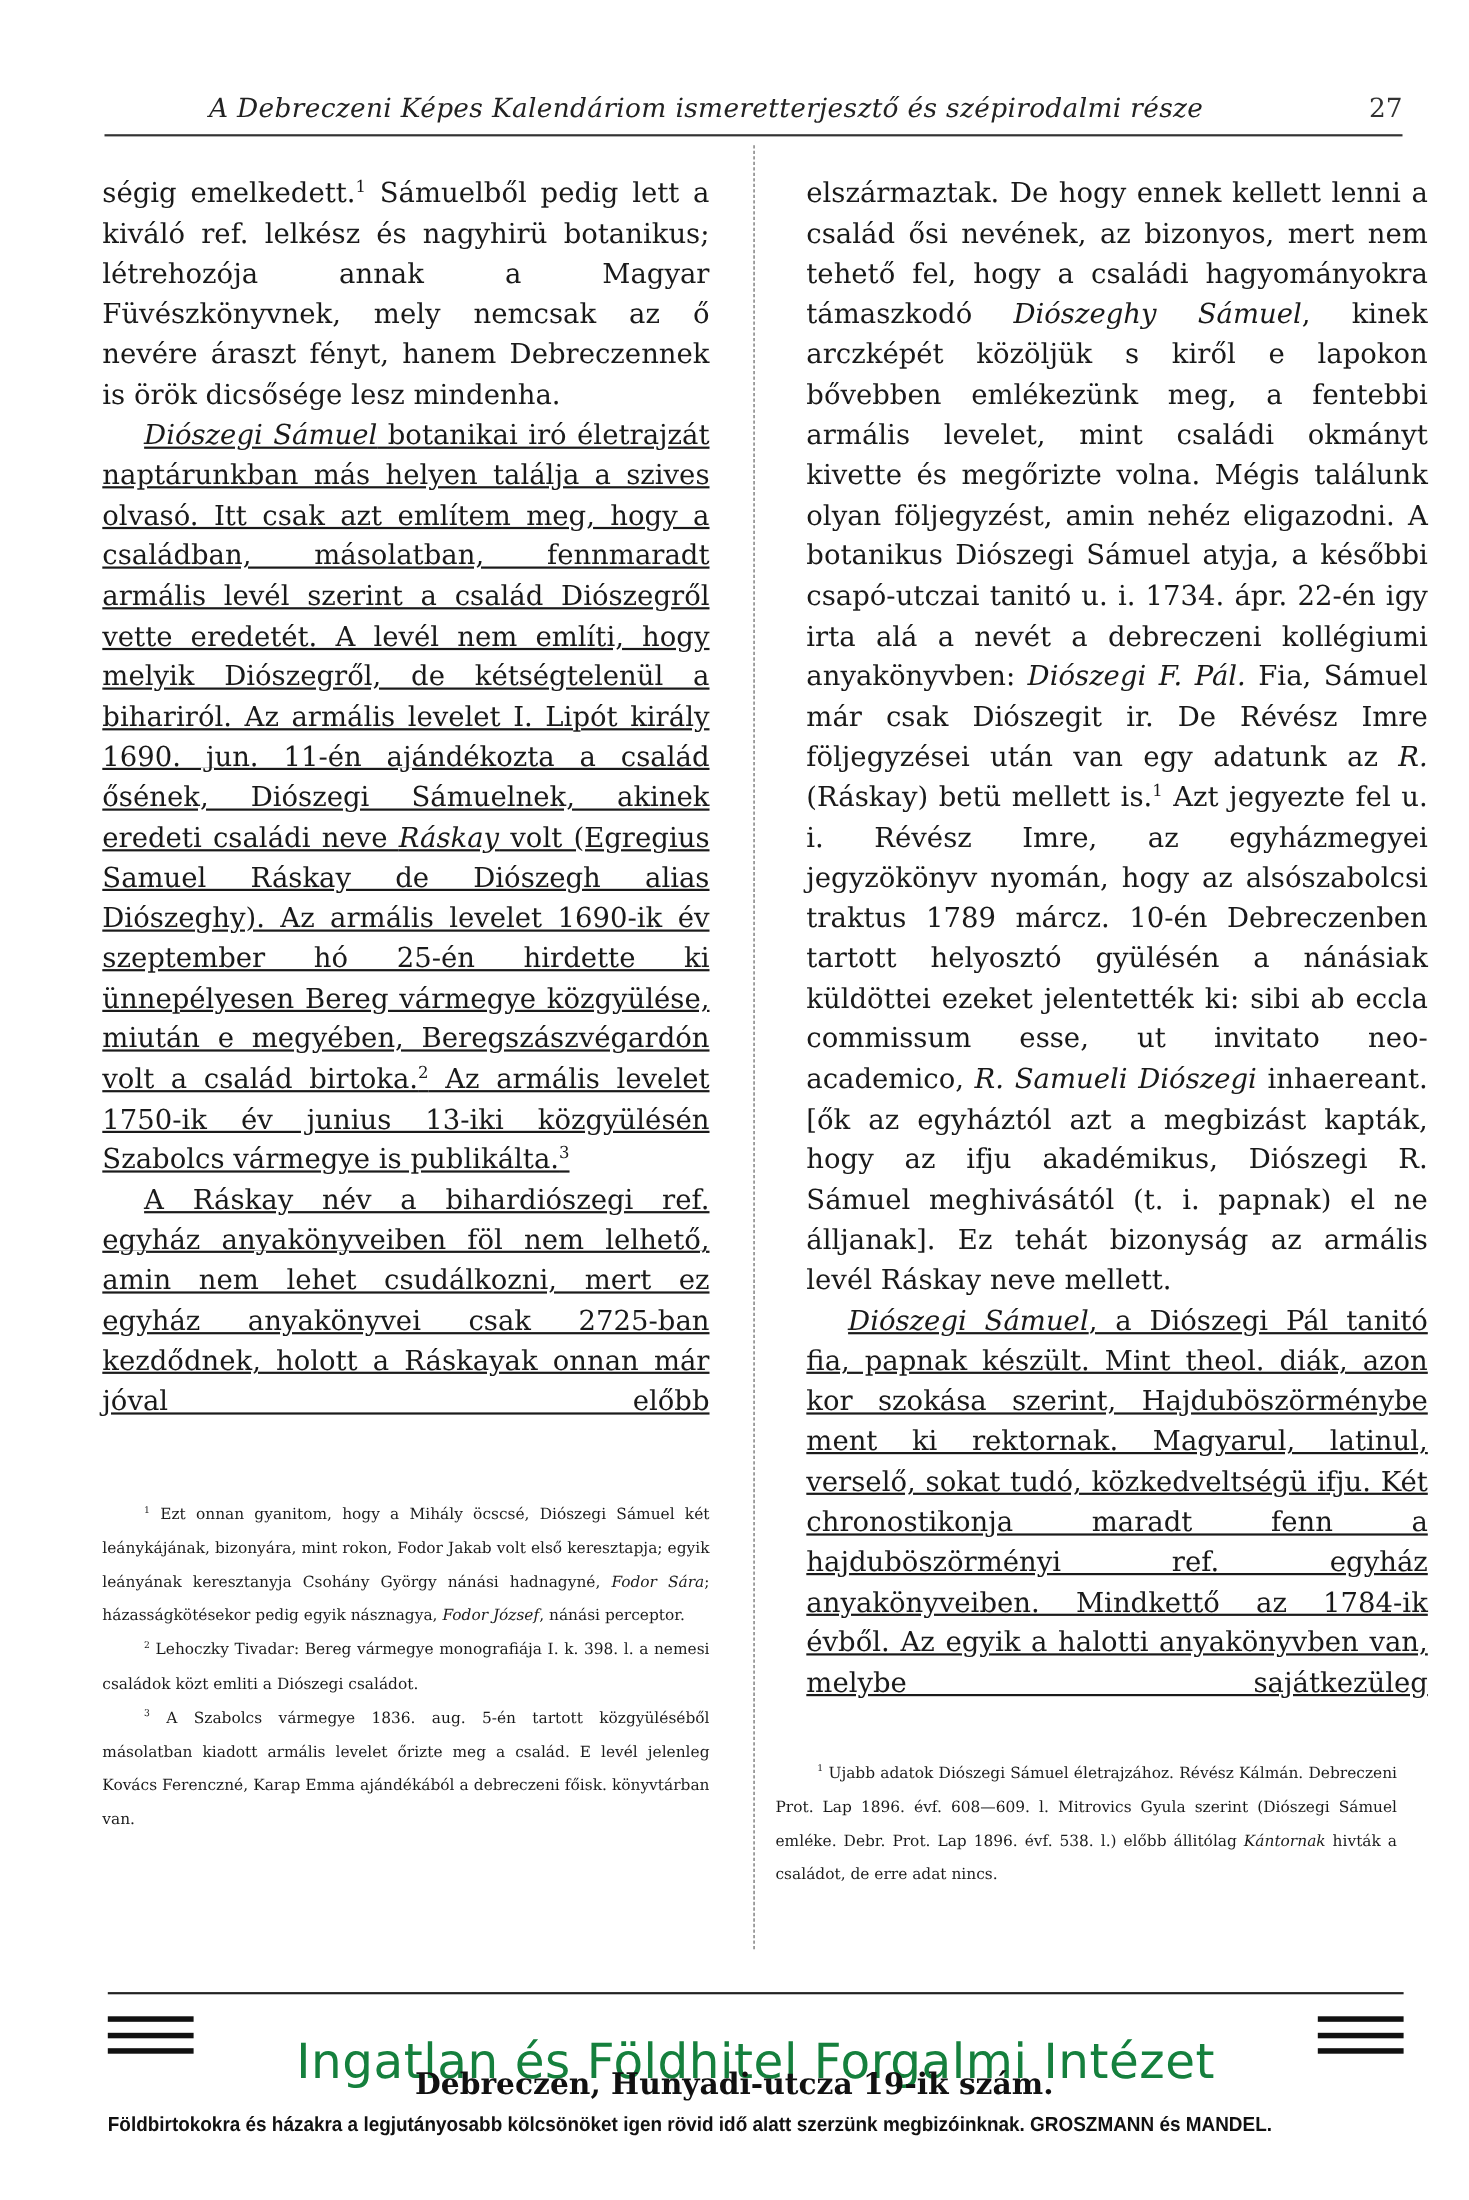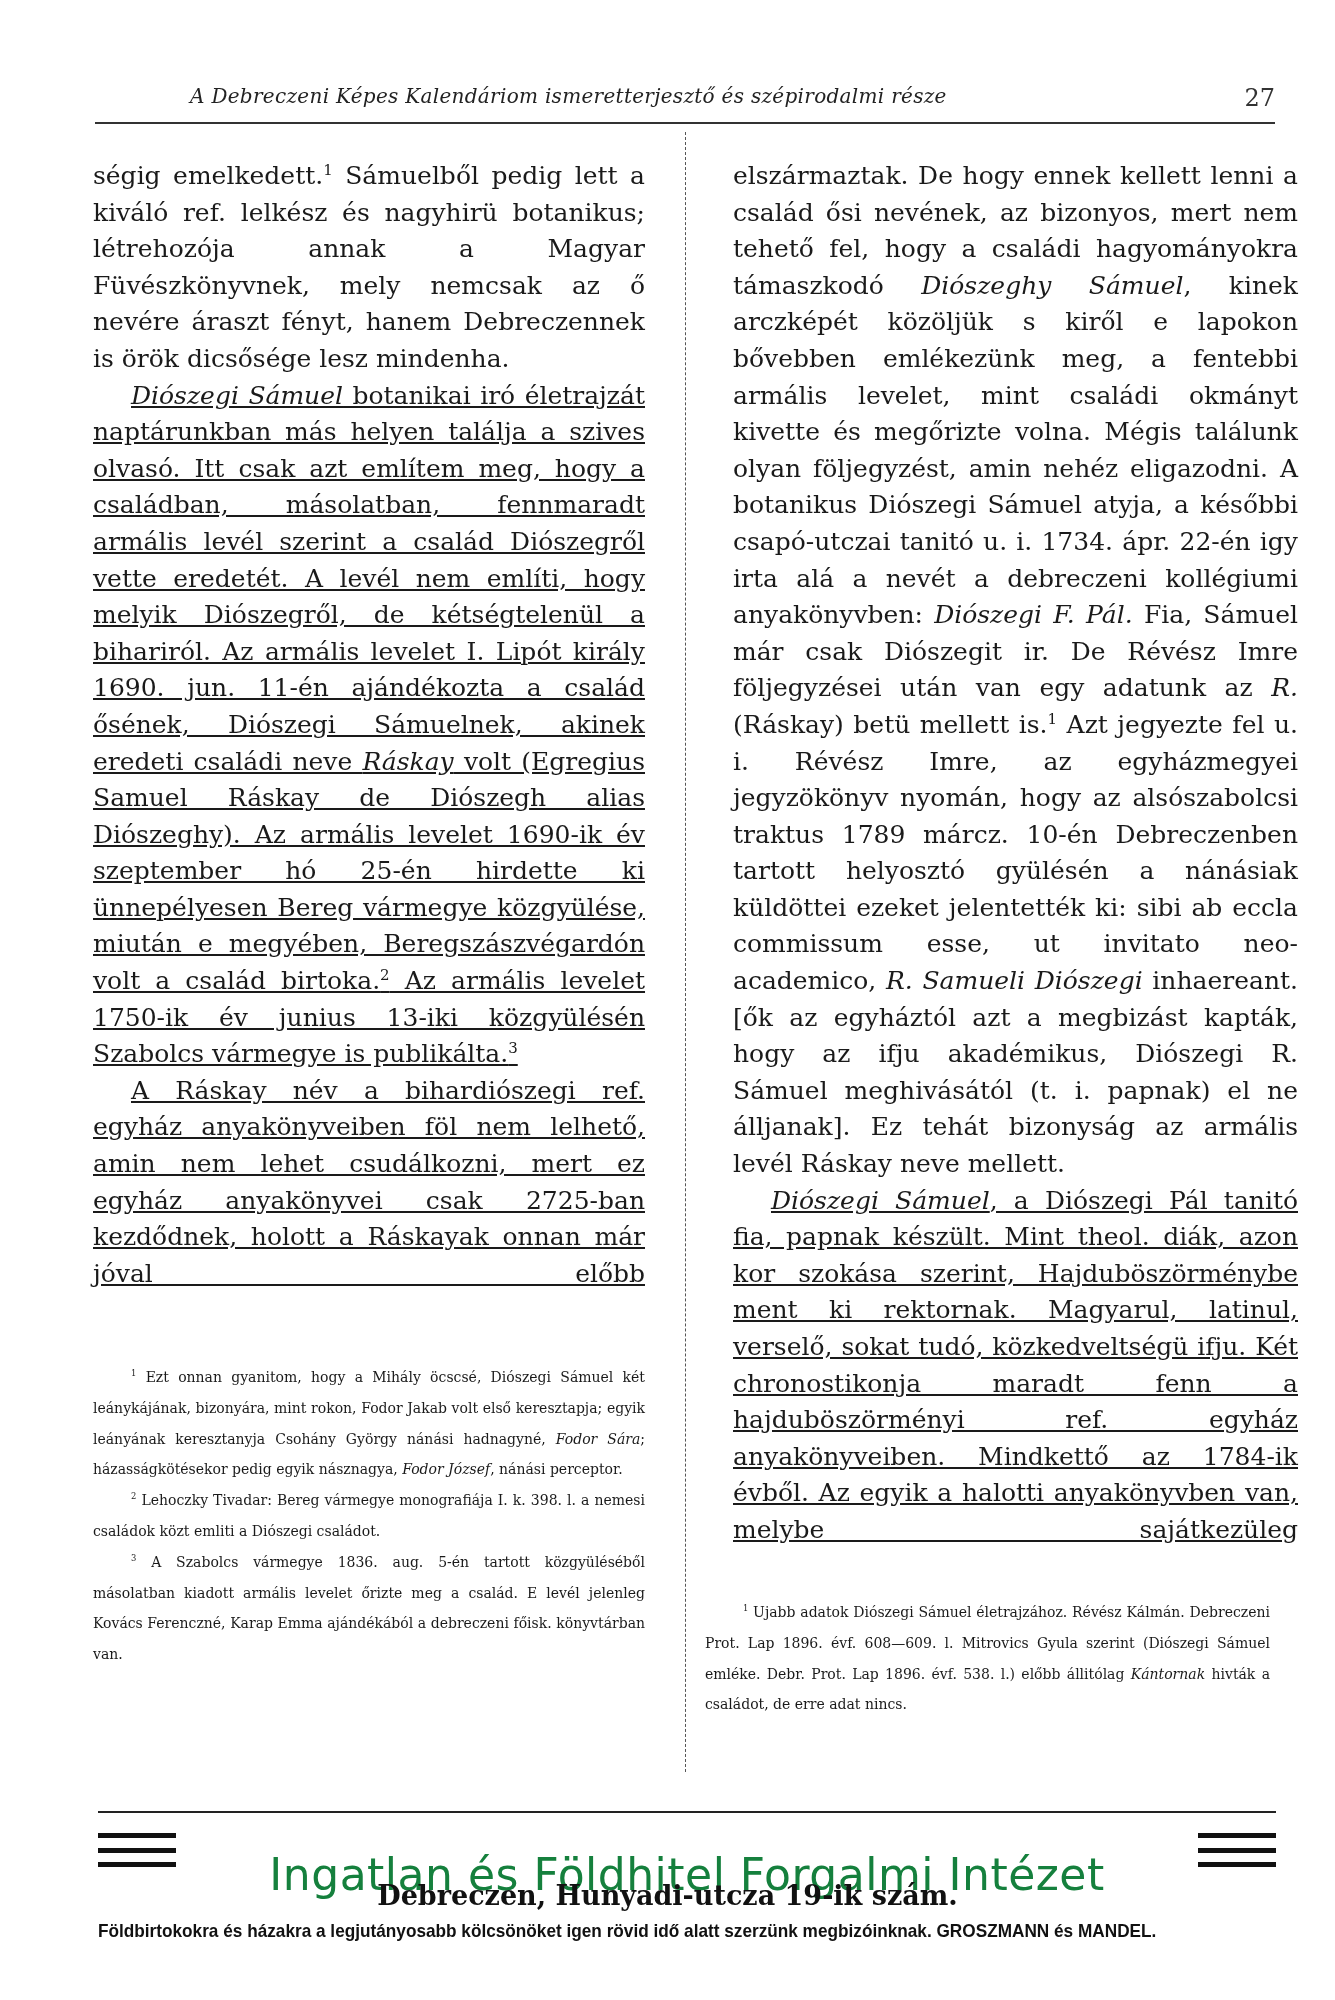--- a/index.html
+++ b/index.html
@@ -1,20 +1,20 @@
 <!DOCTYPE html>
 <html><head>
 <meta charset="utf-8">
 <style>
   html, body { margin: 0; padding: 0; background: #ffffff; }
   body { width: 1335px; height: 2000px; position: relative; overflow: hidden;
          font-family: "DejaVu Serif", "Liberation Serif", serif; color: #1a1a1a; }
   .header { position: absolute; left: 95px; top: 76px; width: 1180px; height: 48px; }
   .header .title { position: absolute; left: 95px; top: 8px; font-style: italic;
-         font-size: 20px; letter-spacing: 0.3px; white-space: nowrap; color: #222; }
+         font-size: 24px; letter-spacing: 0.3px; white-space: nowrap; color: #222; }
   .header .page-num { position: absolute; right: 0px; top: 8px; font-size: 24px; color: #333; }
   .header-rule { position: absolute; left: 95px; top: 122px; width: 1180px; height: 0;
          border-top: 2px solid #333; }
   .col-divider { position: absolute; left: 685px; top: 132px; height: 1640px; width: 0;
          border-left: 1px dashed #555; }
   .col { position: absolute; top: 158px; }
   .col.left { left: 93px; width: 552px; }
   .col.right { left: 705px; width: 565px; margin-left: 28px; }
   .body-text p { margin: 0; font-size: 25px; line-height: 36.6px; text-align: justify;
          text-align-last: justify; }

